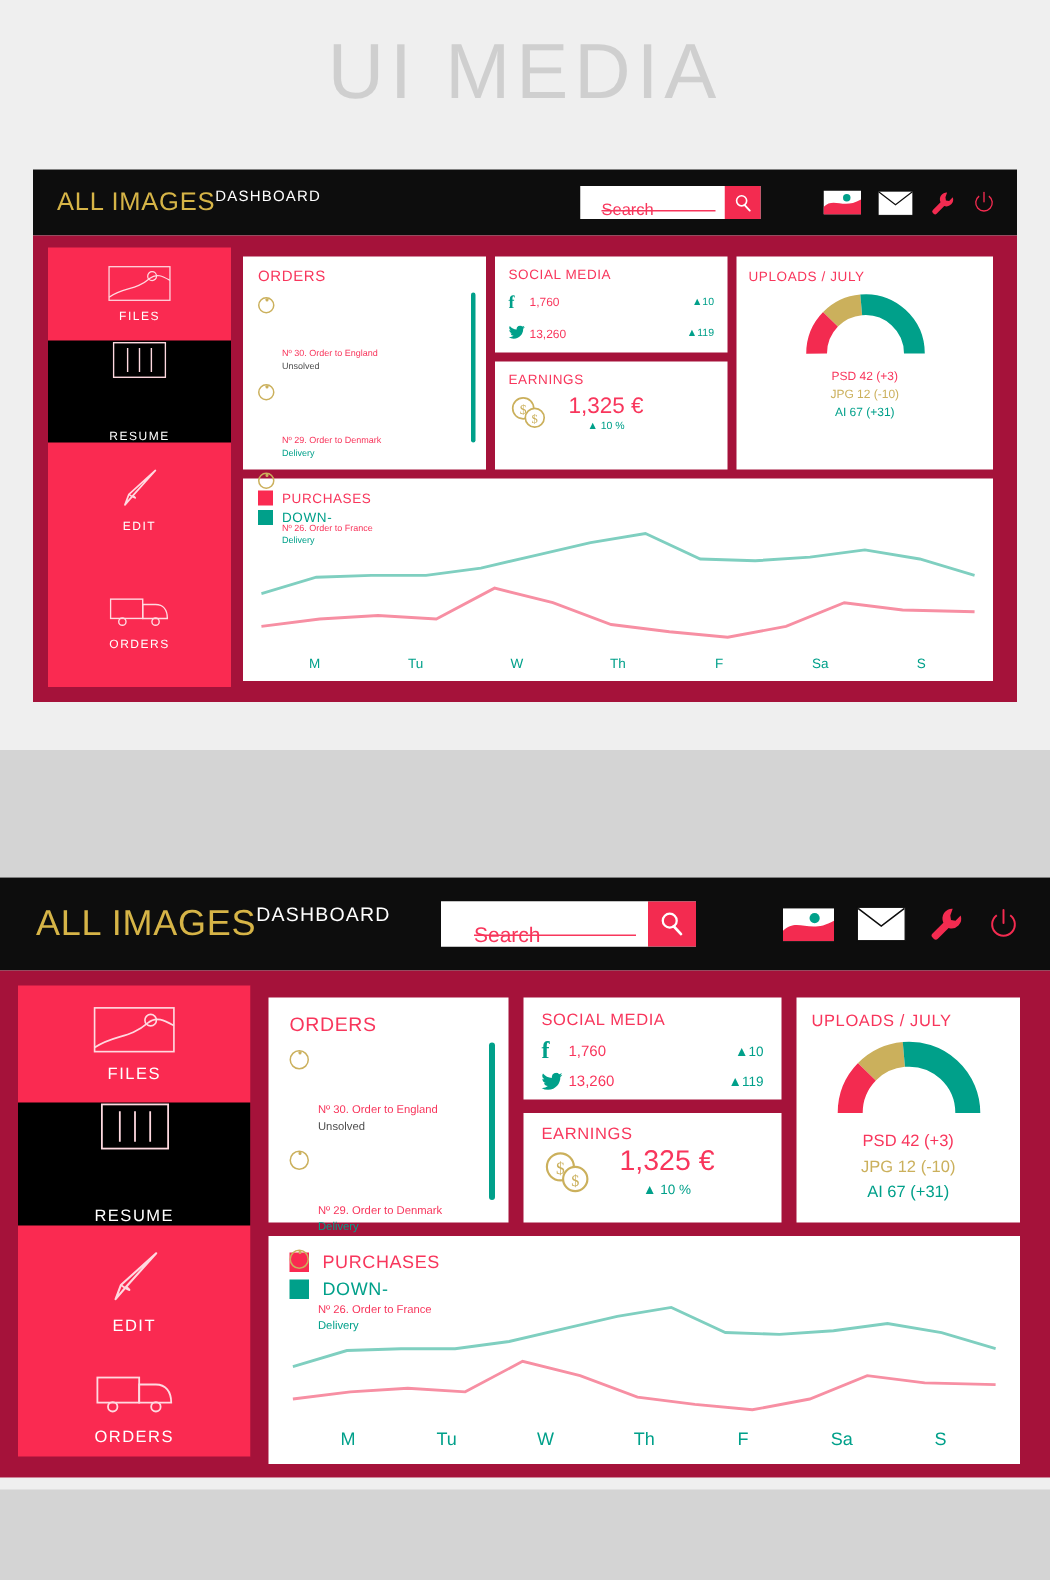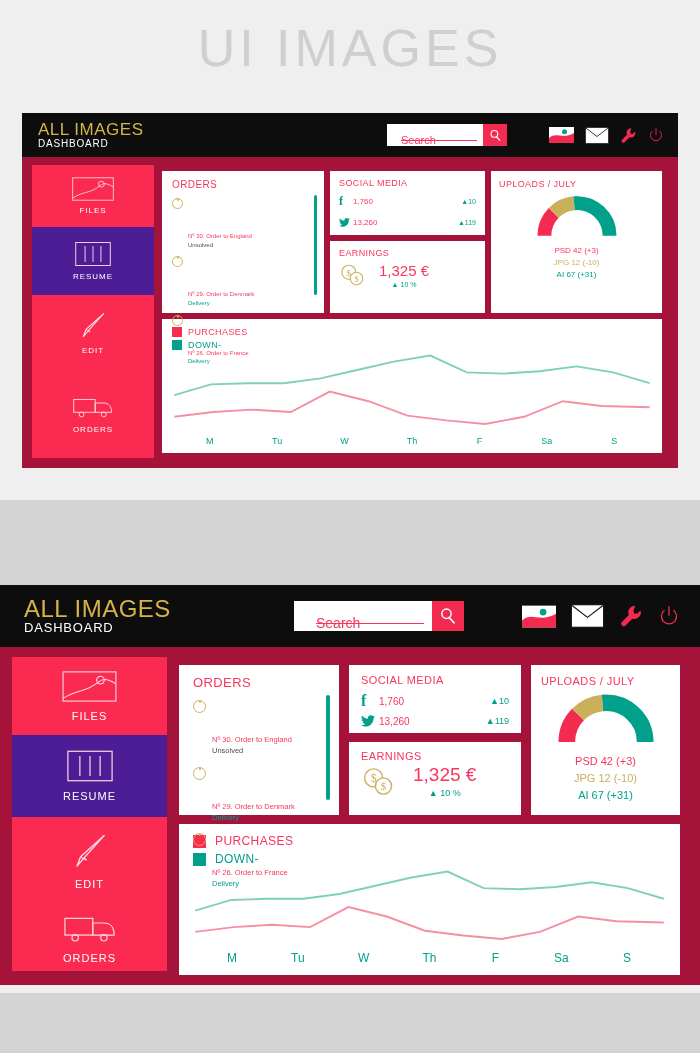--- a/index.html
+++ b/index.html
@@ -24,41 +24,41 @@
   .band-gray{
     position:absolute;left:0;width:700px;background:#d4d4d4;
   }
 
   
   .dash{position:absolute;background:#ffffff;}
   .dash .hdr{
     background:#0d0d0d;display:flex;align-items:center;
     box-sizing:border-box;width:100%;
   }
-  .brand{display:flex;flex-direction:column;justify-content:center;}
+  .brand{display:flex;flex-direction:row;justify-content:center;}
   .brand .b1{color:#d6b447;font-weight:400;letter-spacing:.5px;line-height:1.05;}
   .brand .b2{color:#ffffff;letter-spacing:.8px;line-height:1.1;}
   .hdr-spacer{flex:1;}
   .searchbox{display:flex;align-items:stretch;background:#fff;}
   .searchbox .sfield{
     background:#fff;display:flex;align-items:flex-end;box-sizing:border-box;
     position:relative;
   }
   .searchbox .sfield span{color:#f8365c;font-style:normal;}
   .searchbox .sline{
     position:absolute;background:#f8365c;height:1px;
   }
   .sbtn{background:#f32b50;display:flex;align-items:center;justify-content:center;}
   .hicons{display:flex;align-items:center;}
   .hicons .hi{display:flex;align-items:center;justify-content:center;}
 
   .body-row{display:flex;background:#a5123a;width:100%;box-sizing:border-box;}
   .sidebar{display:flex;flex-direction:column;background:#fa2a51;}
   .side-item{display:flex;flex-direction:column;align-items:center;justify-content:center;}
-  .side-item.active{background:#4c1d95;}
+  .side-item.active{background:#000000;justify-content:space-between;}
   .side-item .sl{color:#ffffff;letter-spacing:1px;}
 
   .content{flex:1;display:flex;flex-direction:column;background:#a5123a;box-sizing:border-box;}
   .row-top{display:flex;}
   .card{background:#ffffff;box-sizing:border-box;}
   .card-title{color:#f8365c;letter-spacing:.4px;}
 
   .orders-list .oitem{display:flex;align-items:flex-start;}
   .oitem .avatar{flex:0 0 auto;border-radius:50%;border:1px solid #cbb05c;position:relative;box-sizing:border-box;}
   .oitem .avatar:before{
@@ -91,21 +91,21 @@
   .lg .sw{display:inline-block;}
   .lg .lgl{letter-spacing:.4px;}
   .lg.p .sw{background:#fa2a51;} .lg.p .lgl{color:#f8365c;}
   .lg.d .sw{background:#00a08a;} .lg.d .lgl{color:#00a08a;}
   .xaxis{display:flex;}
   .xaxis span{flex:1;text-align:center;color:#00a08a;}
 </style>
 </head>
 <body>
 
-<div class="page-title">UI IMAGES</div>
+<div class="page-title">UI MEDIA</div>
 
 <div class="dash" id="dash1" style="left:22px;top:113px;width:656px;height:355px;padding:0;">
 
   <div class="hdr" style="height:44px;padding:0 14px 0 16px;">
     <div class="brand">
       <div class="b1" style="font-size:17px;">ALL IMAGES</div>
       <div class="b2" style="font-size:10px;">DASHBOARD</div>
     </div>
     <div class="hdr-spacer"></div>
 

